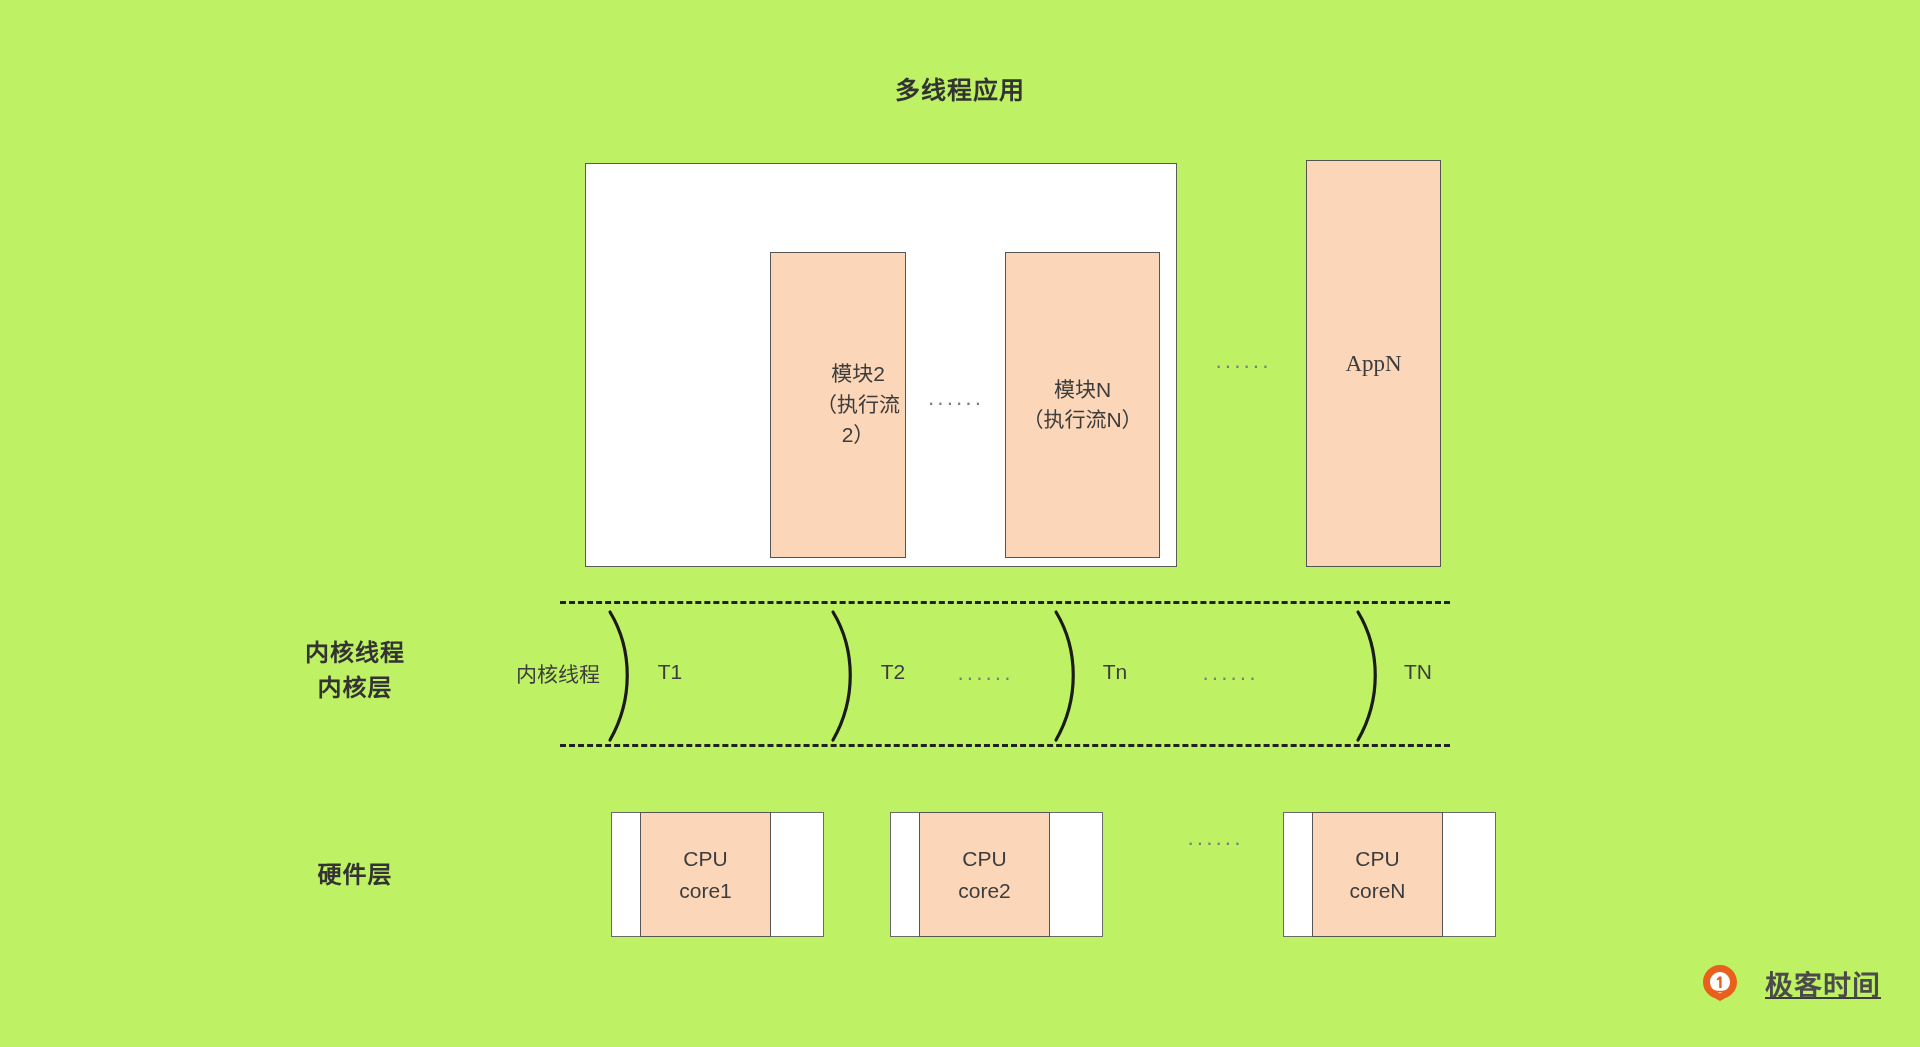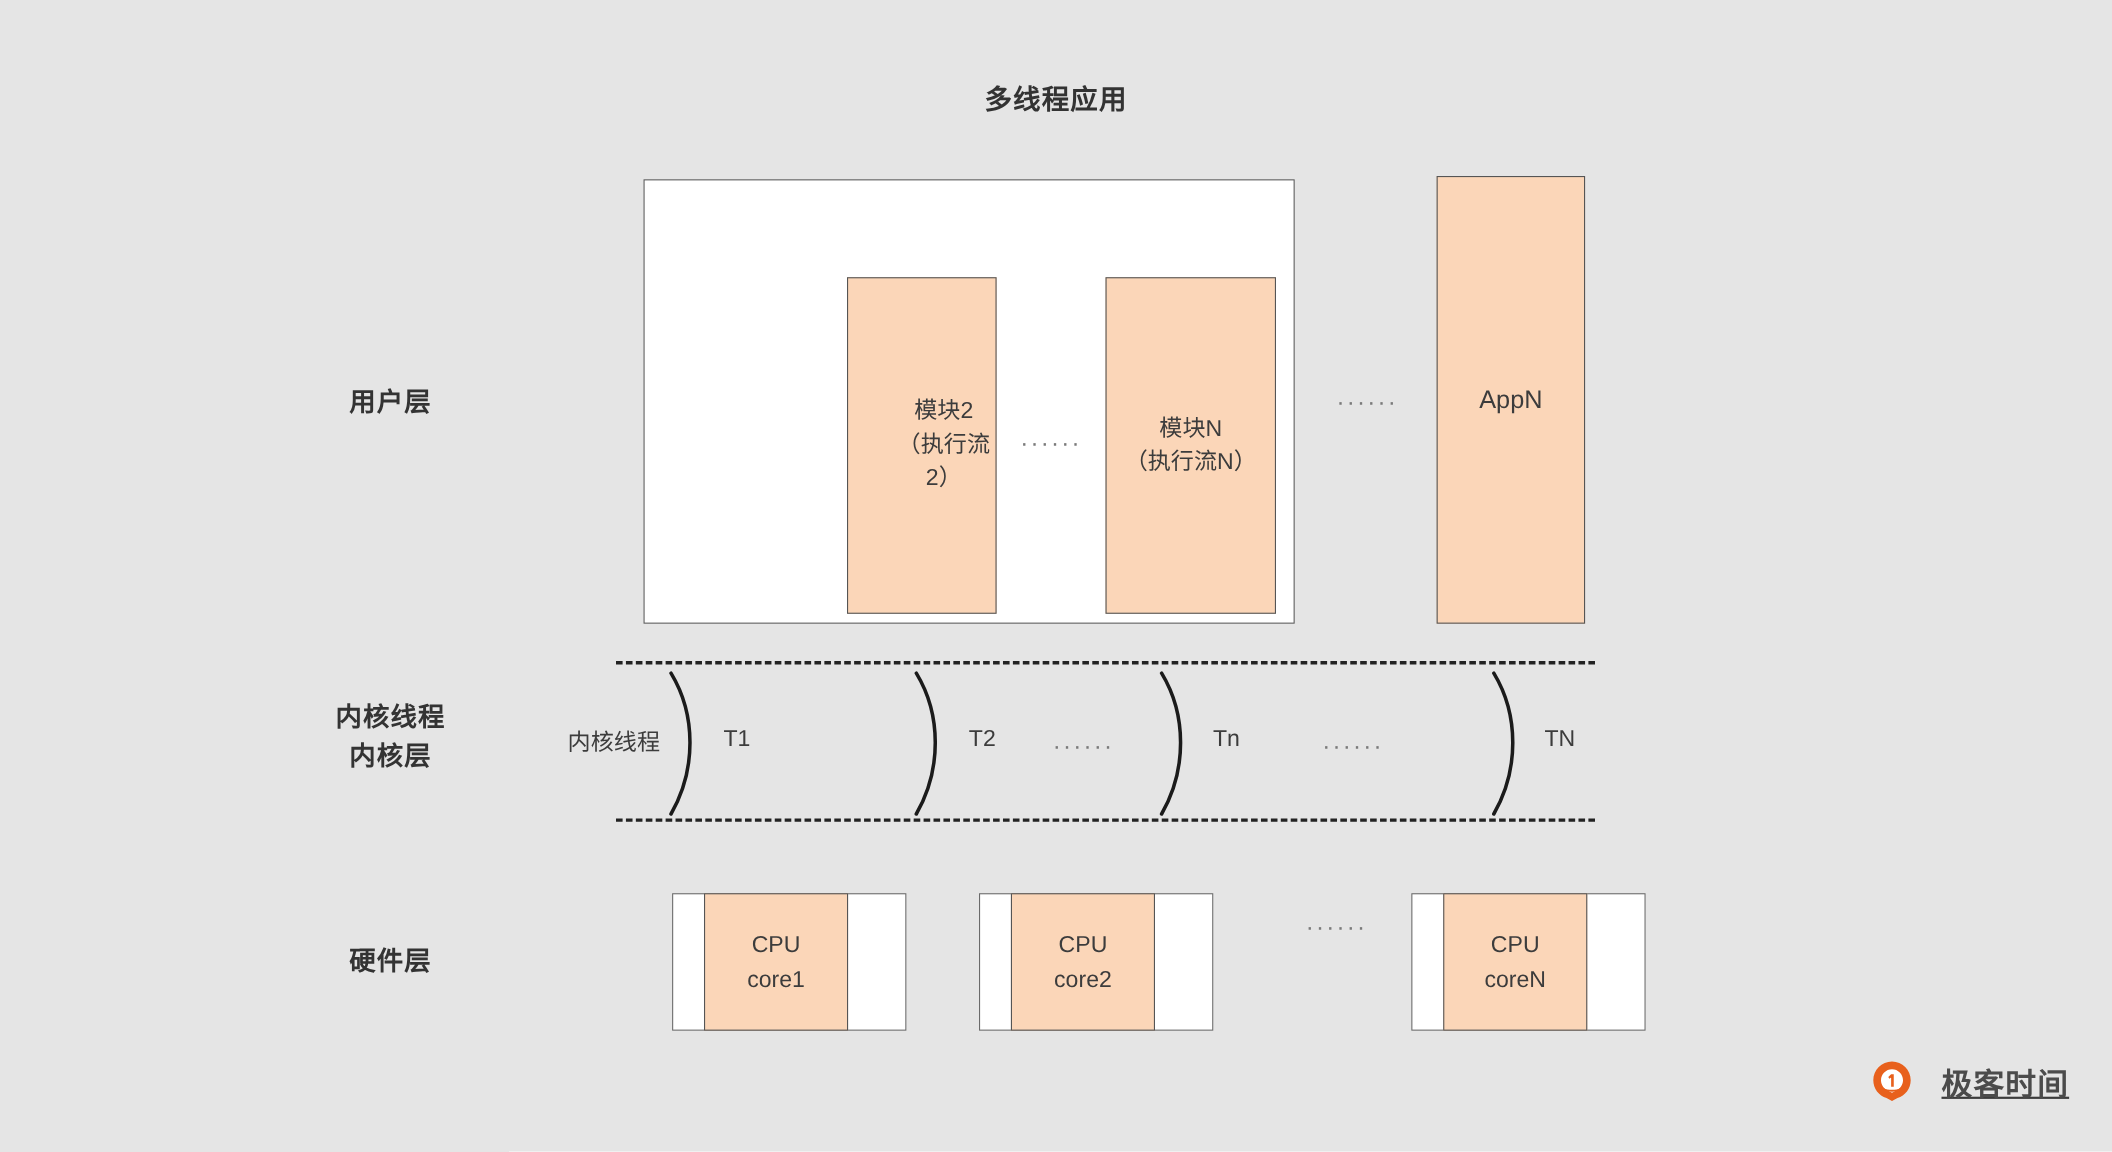--- a/index.html
+++ b/index.html
@@ -9,21 +9,21 @@
     background: #ffffff;
   }
   body {
     font-family: "Liberation Sans", "DejaVu Sans", sans-serif;
     color: #3c3c3c;
   }
   #stage {
     position: relative;
     width: 1920px;
     height: 1047px;
-    background: #e5e5e5;
+    background: #bef264;
     overflow: hidden;
   }
 
   
   .abs { position: absolute; }
   .ctr {
     display: flex;
     align-items: center;
     justify-content: center;
     text-align: center;
@@ -95,20 +95,21 @@
   #appn-box {
     left: 1306px;
     top: 160px;
     width: 135px;
     height: 407px;
     background: #FBD6B8;
     border: 1.3px solid #555555;
     box-sizing: border-box;
     font-size: 23px;
     color: #3c3c3c;
+    font-family: Liberation Serif, serif;
   }
 
   
   .ellipsis {
     font-size: 22px;
     color: #7a7a7a;
     letter-spacing: 2px;
     white-space: nowrap;
     text-align: center;
   }
@@ -198,21 +199,20 @@
     letter-spacing: 1px;
   }
 </style>
 </head>
 <body>
 
 <div id="stage">
 
   <div class="abs" id="diagram-title">多线程应用</div>
 
-  <div class="abs layer-label" id="layer-label-user">用户层</div>
 
   <div class="abs layer-label" id="layer-label-kernel">
     <div>内核线程</div>
     <div>内核层</div>
   </div>
 
   <div class="abs layer-label" id="layer-label-hw">硬件层</div>
 
   <div class="abs" id="app1-box"></div>
 

